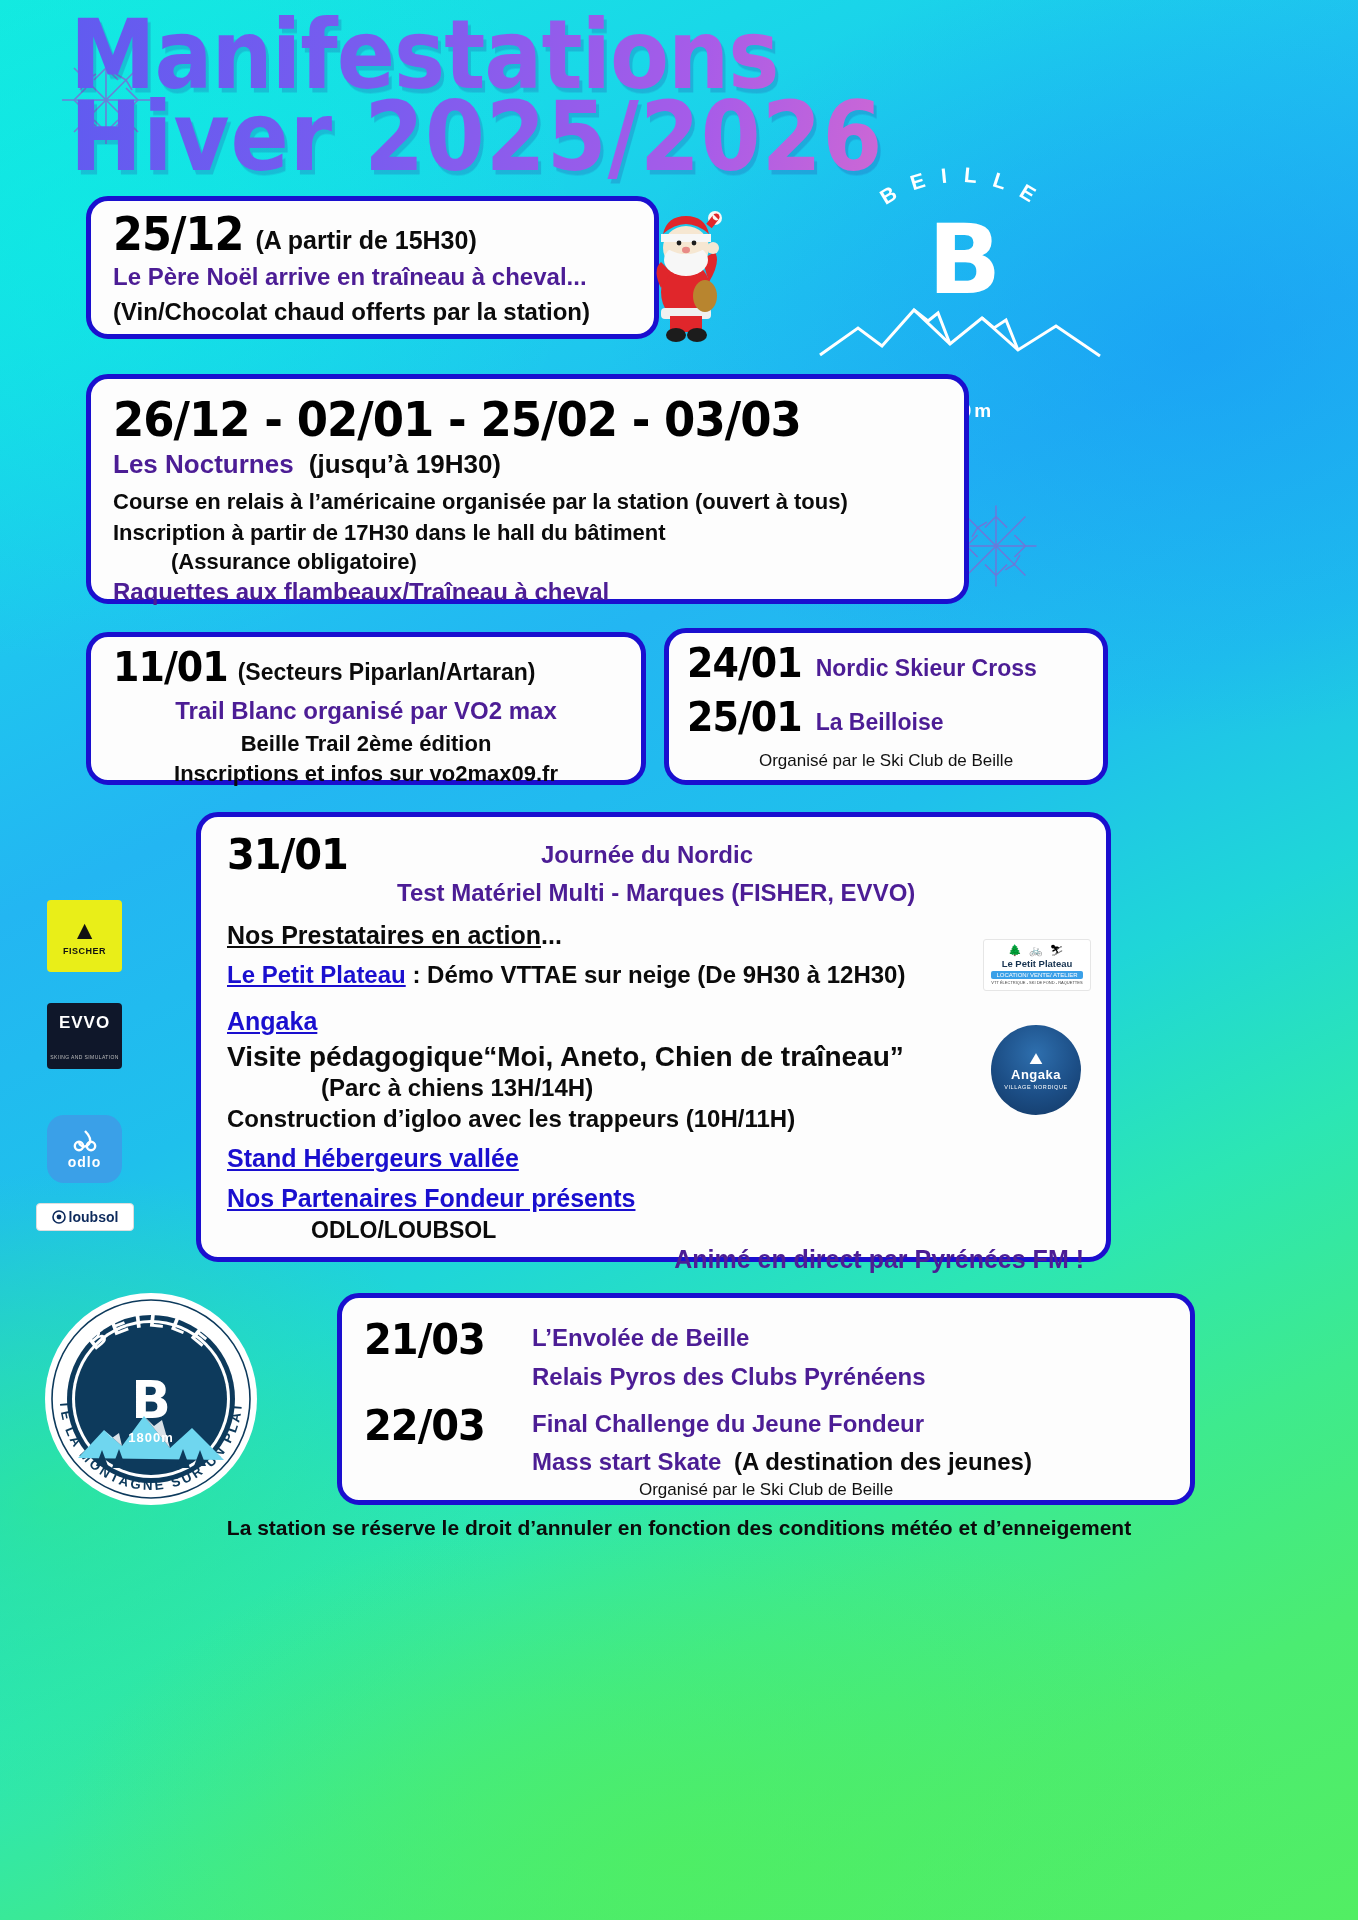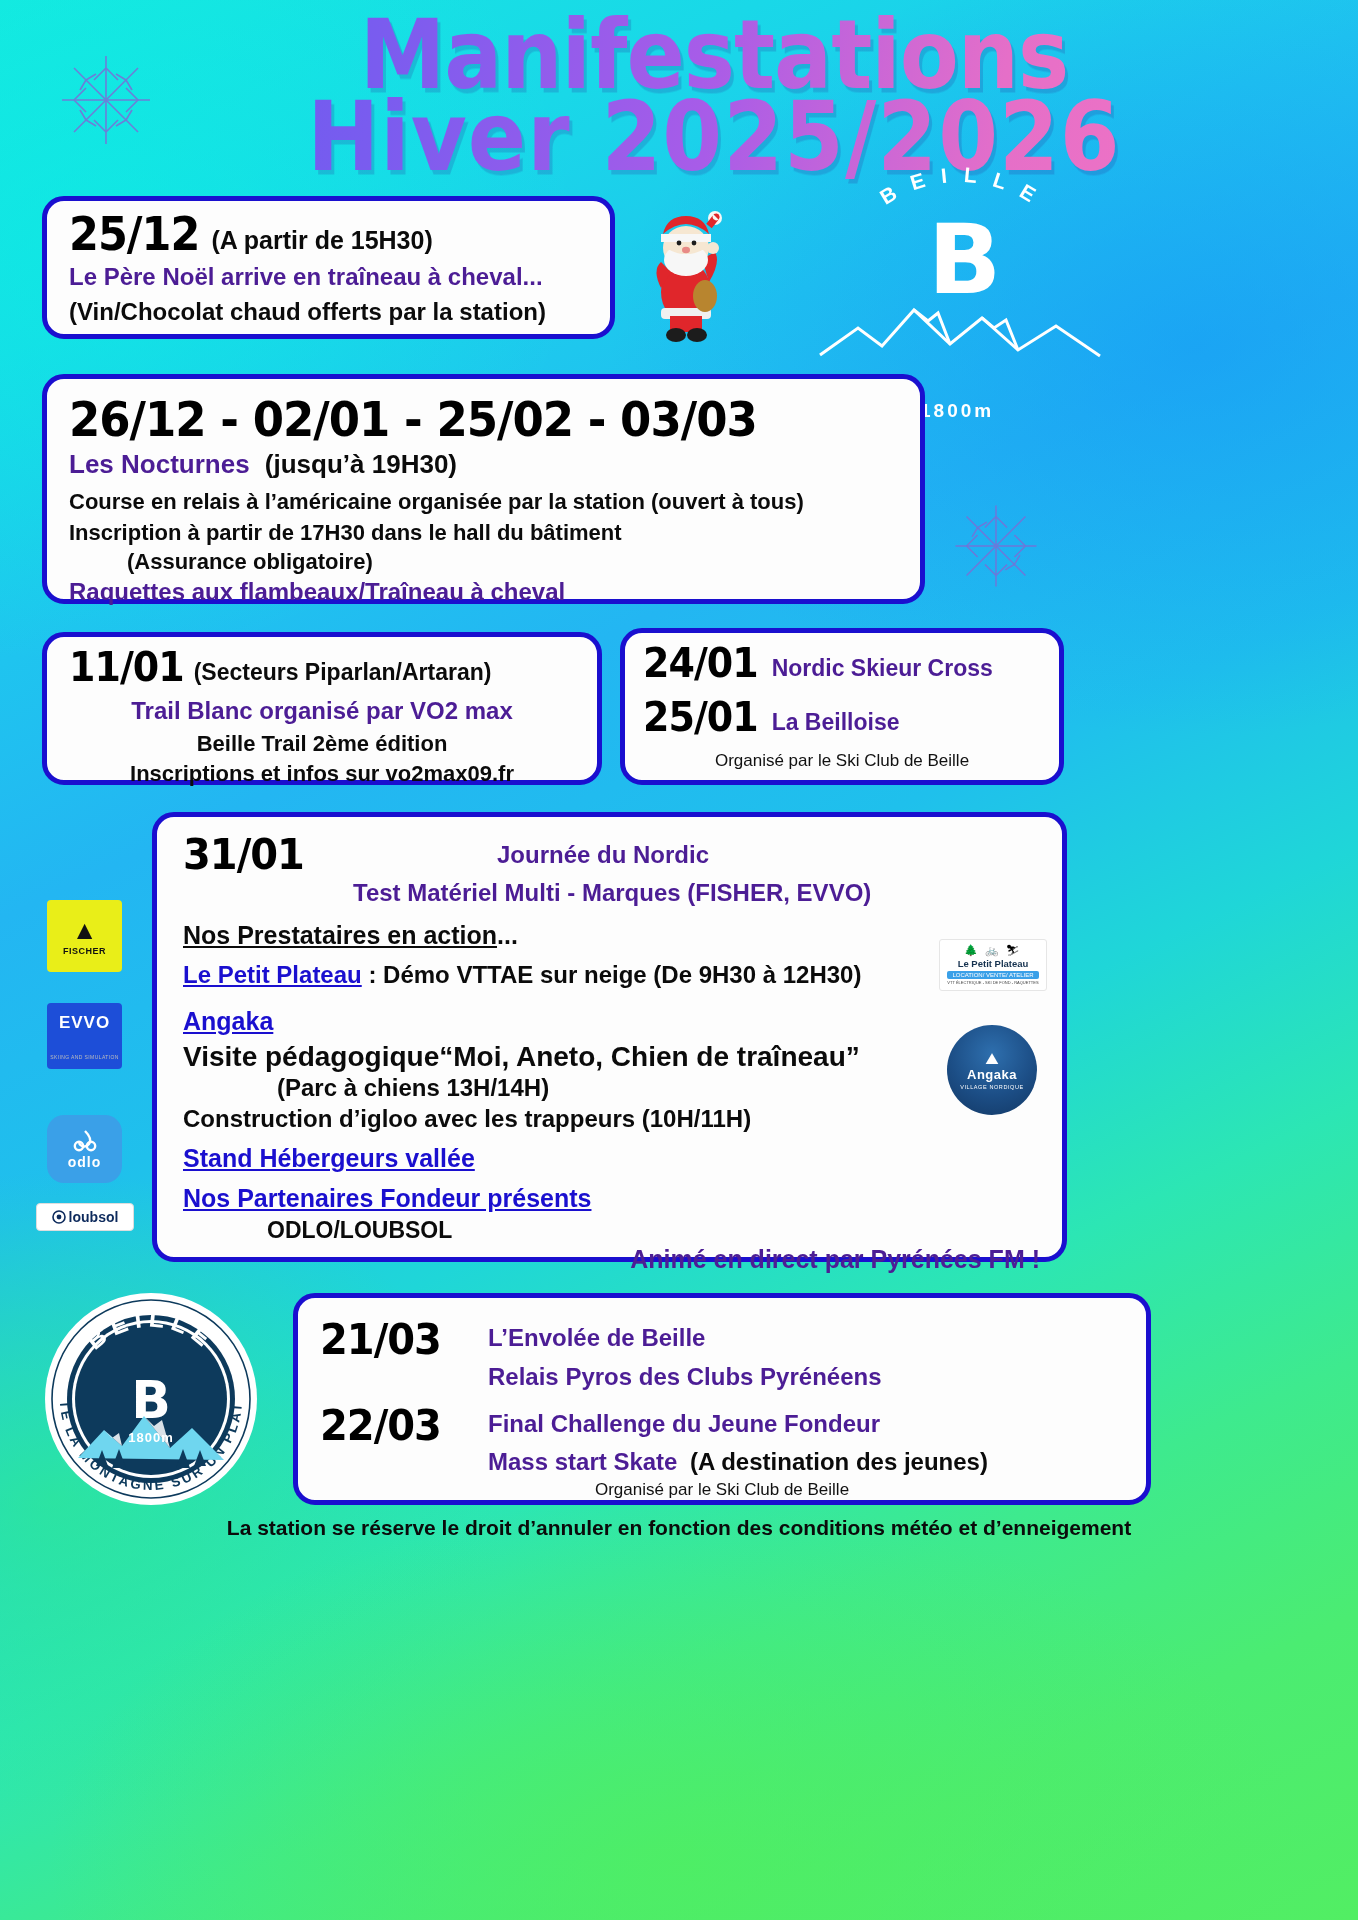--- a/index.html
+++ b/index.html
@@ -27,21 +27,20 @@
       radial-gradient(ellipse 800px 700px at 6% 12%, rgba(10,240,226,0.55), rgba(10,240,226,0) 62%),
       radial-gradient(ellipse 900px 520px at 50% 97%, rgba(80,238,95,0.75), rgba(80,238,95,0) 70%),
       radial-gradient(ellipse 700px 500px at 4% 78%, rgba(50,235,130,0.6), rgba(50,235,130,0) 65%);
     pointer-events: none;
   }
 
   
   .title {
     position: absolute;
     left: 0; right: 0; top: 10px;
-    text-align: center;
     z-index: 5;
   }
   .title .l {
     display: block;
     font-family: "DejaVu Sans", sans-serif;
     font-weight: bold;
     font-size: 86px;
     line-height: 0.95;
     letter-spacing: -1px;
     background: linear-gradient(100deg, #5b5bf0 0%, #7a5cef 28%, #a85ce8 52%, #e56fc8 74%, #fb77c0 100%);
@@ -60,20 +59,21 @@
   #snow1 { left: 56px; top: 50px; }
   #snow2 { left: 950px; top: 500px; }
 
   
   .box {
     position: absolute;
     background: #fdfdfd;
     border: 5px solid #1a0fcf;
     border-radius: 22px;
     z-index: 6;
+    margin-left: 44px;
   }
   .b1 { left: 42px;  top: 196px;  width: 573px;  height: 143px; }
   .b2 { left: 42px;  top: 374px;  width: 883px;  height: 230px; }
   .b3 { left: 42px;  top: 632px;  width: 560px;  height: 153px; }
   .b4 { left: 620px; top: 628px;  width: 444px;  height: 157px; }
   .b5 { left: 152px; top: 812px;  width: 915px;  height: 450px; }
   .b6 { left: 293px; top: 1293px; width: 858px;  height: 212px; }
 
   
   .date {
@@ -157,21 +157,21 @@
   .brand { position: absolute; z-index: 7; border-radius: 4px; }
   #brand-fischer {
     left: 47px; top: 900px; width: 75px; height: 72px;
     background: #e9ee18;
     display: flex; flex-direction: column; align-items: center; justify-content: center;
   }
   #brand-fischer .tri { font-size: 26px; color: #111; line-height: 1; }
   #brand-fischer .nm { font-size: 9px; font-weight: bold; color: #111; letter-spacing: .5px; margin-top: 3px; }
   #brand-evvo {
     left: 47px; top: 1003px; width: 75px; height: 66px;
-    background: #1d4ed8;
+    background: #0f172a;
     display: flex; flex-direction: column; align-items: center; justify-content: center; gap: 18px;
   }
   #brand-evvo .nm { color: #fff; font-size: 17px; font-weight: bold; letter-spacing: 1px; }
   #brand-evvo .sub { color: #bdbdbd; font-size: 5px; letter-spacing: .4px; margin-top: 3px; }
   #brand-odlo {
     left: 47px; top: 1115px; width: 75px; height: 68px;
     background: #3aa0e8;
     display: flex; flex-direction: column; align-items: center; justify-content: center; border-radius: 17px;
   }
   #brand-odlo .nm { color: #fff; font-size: 14px; font-weight: bold; letter-spacing: 1px; }

